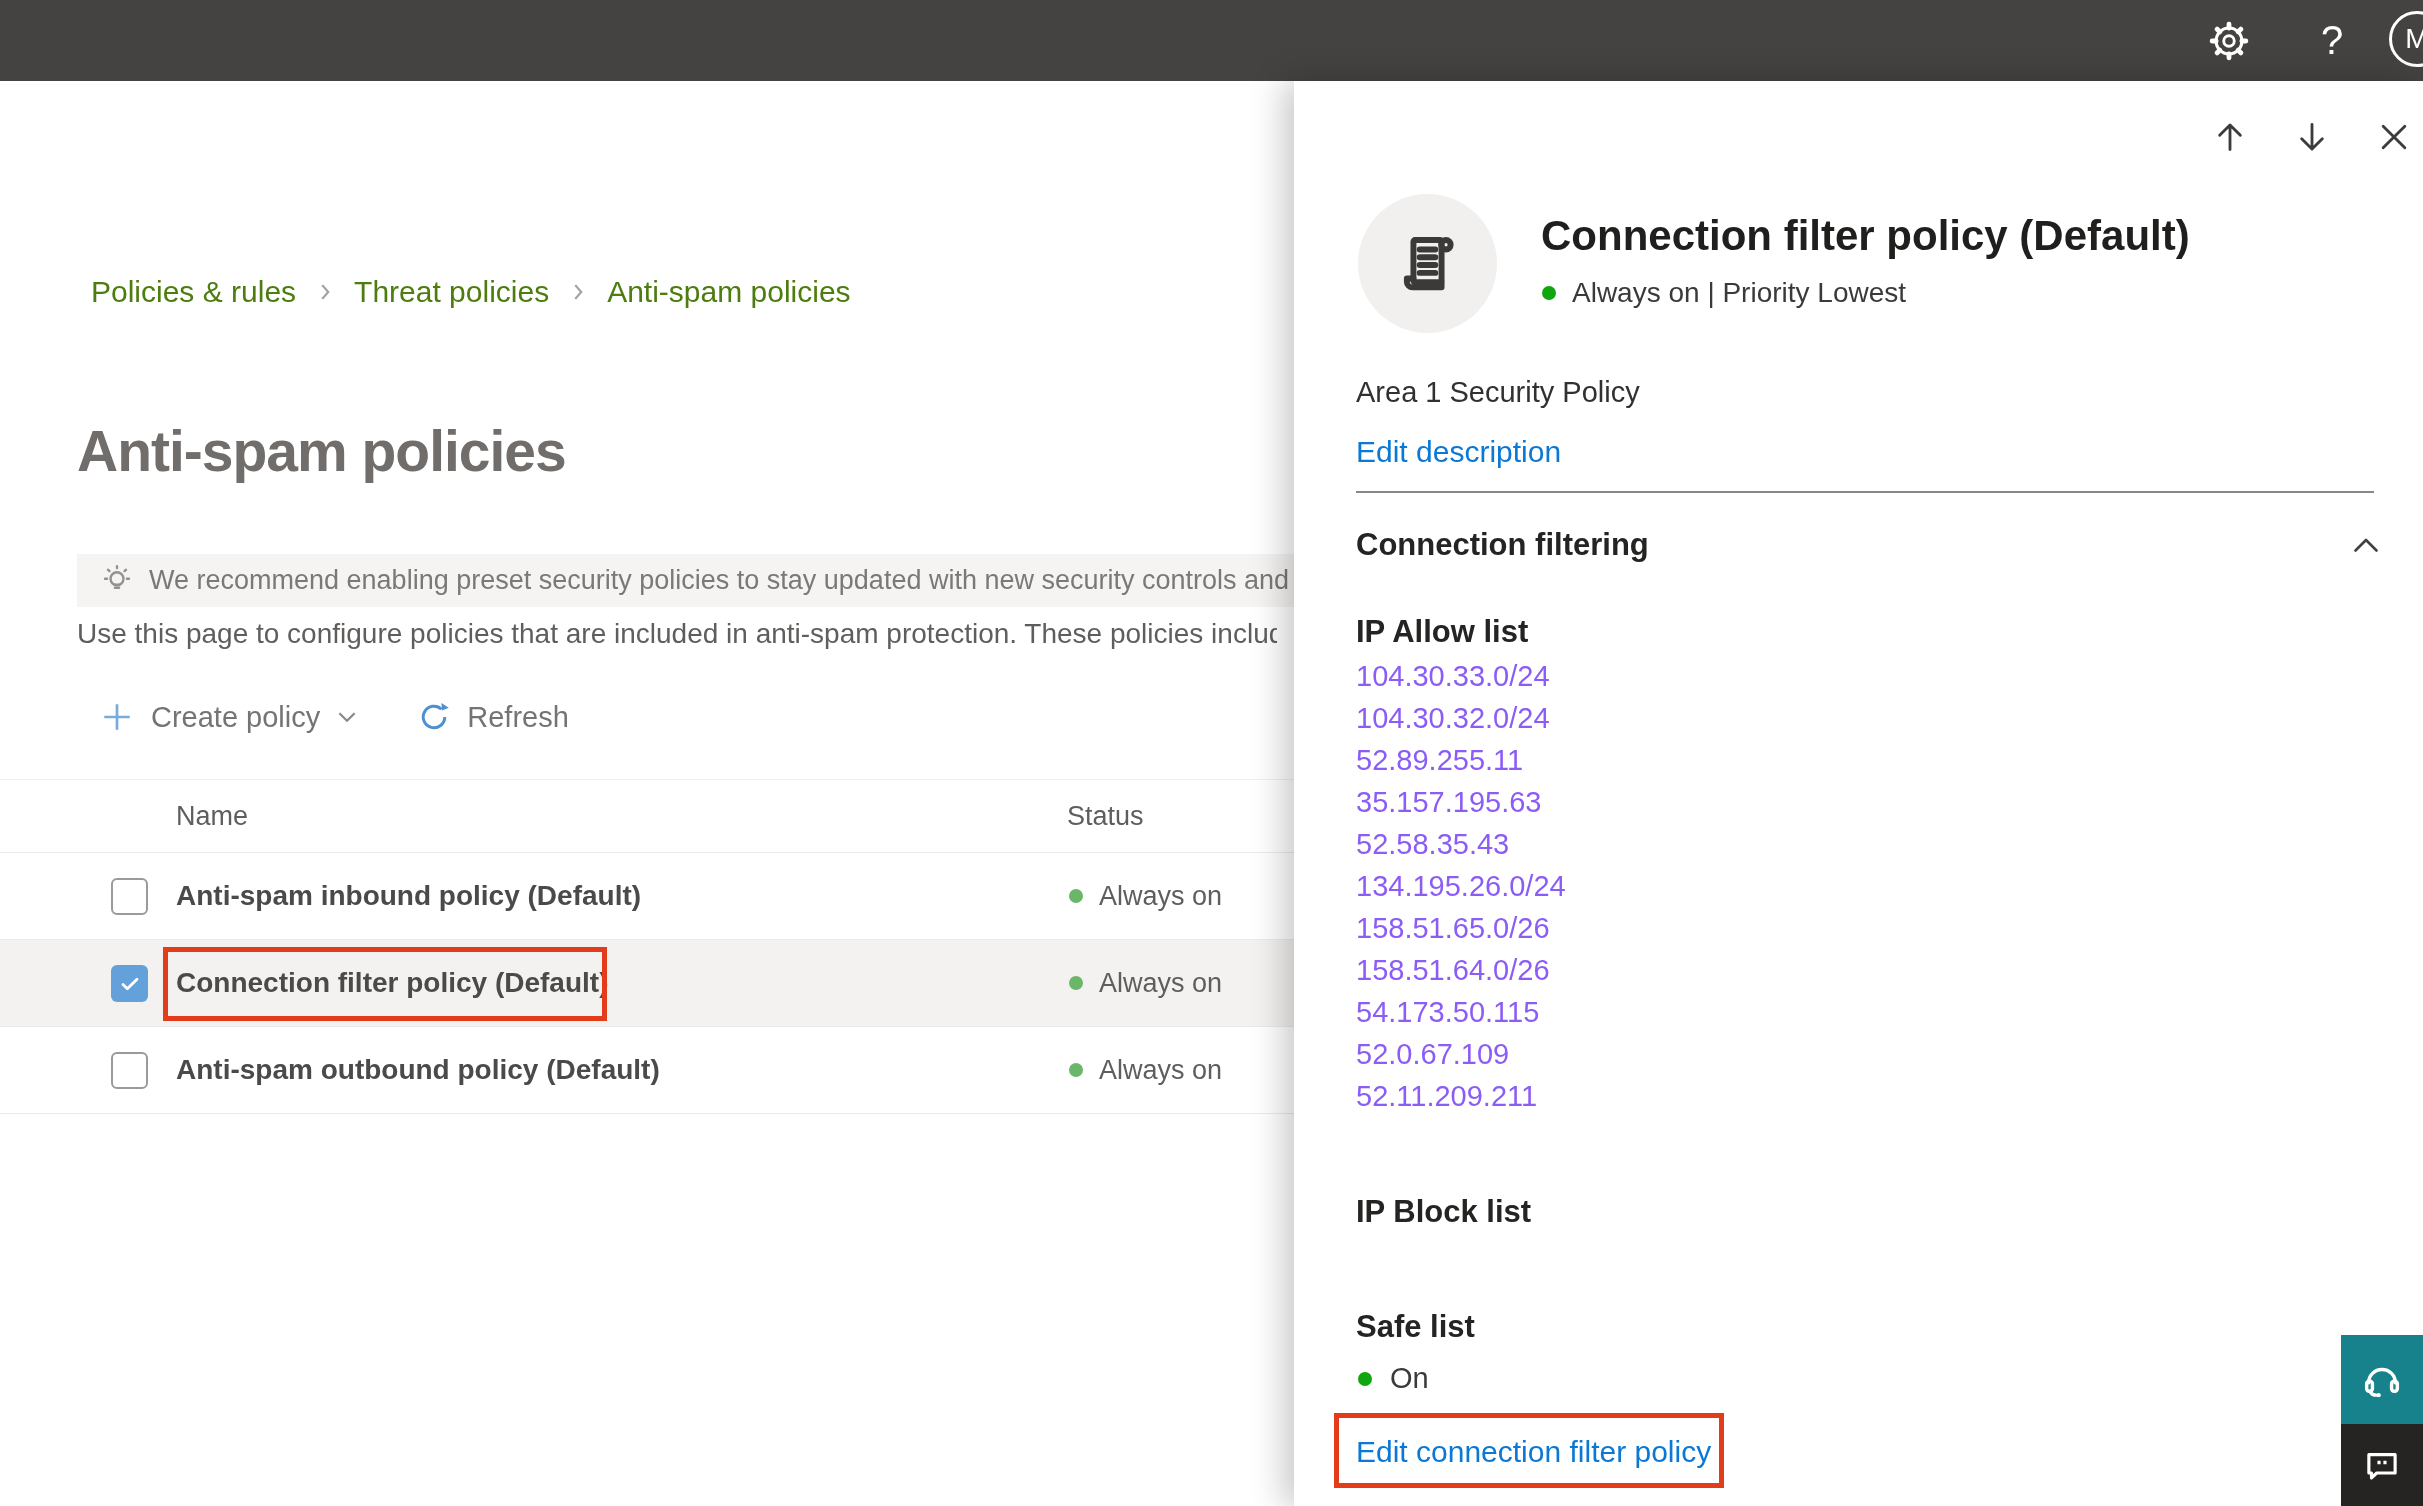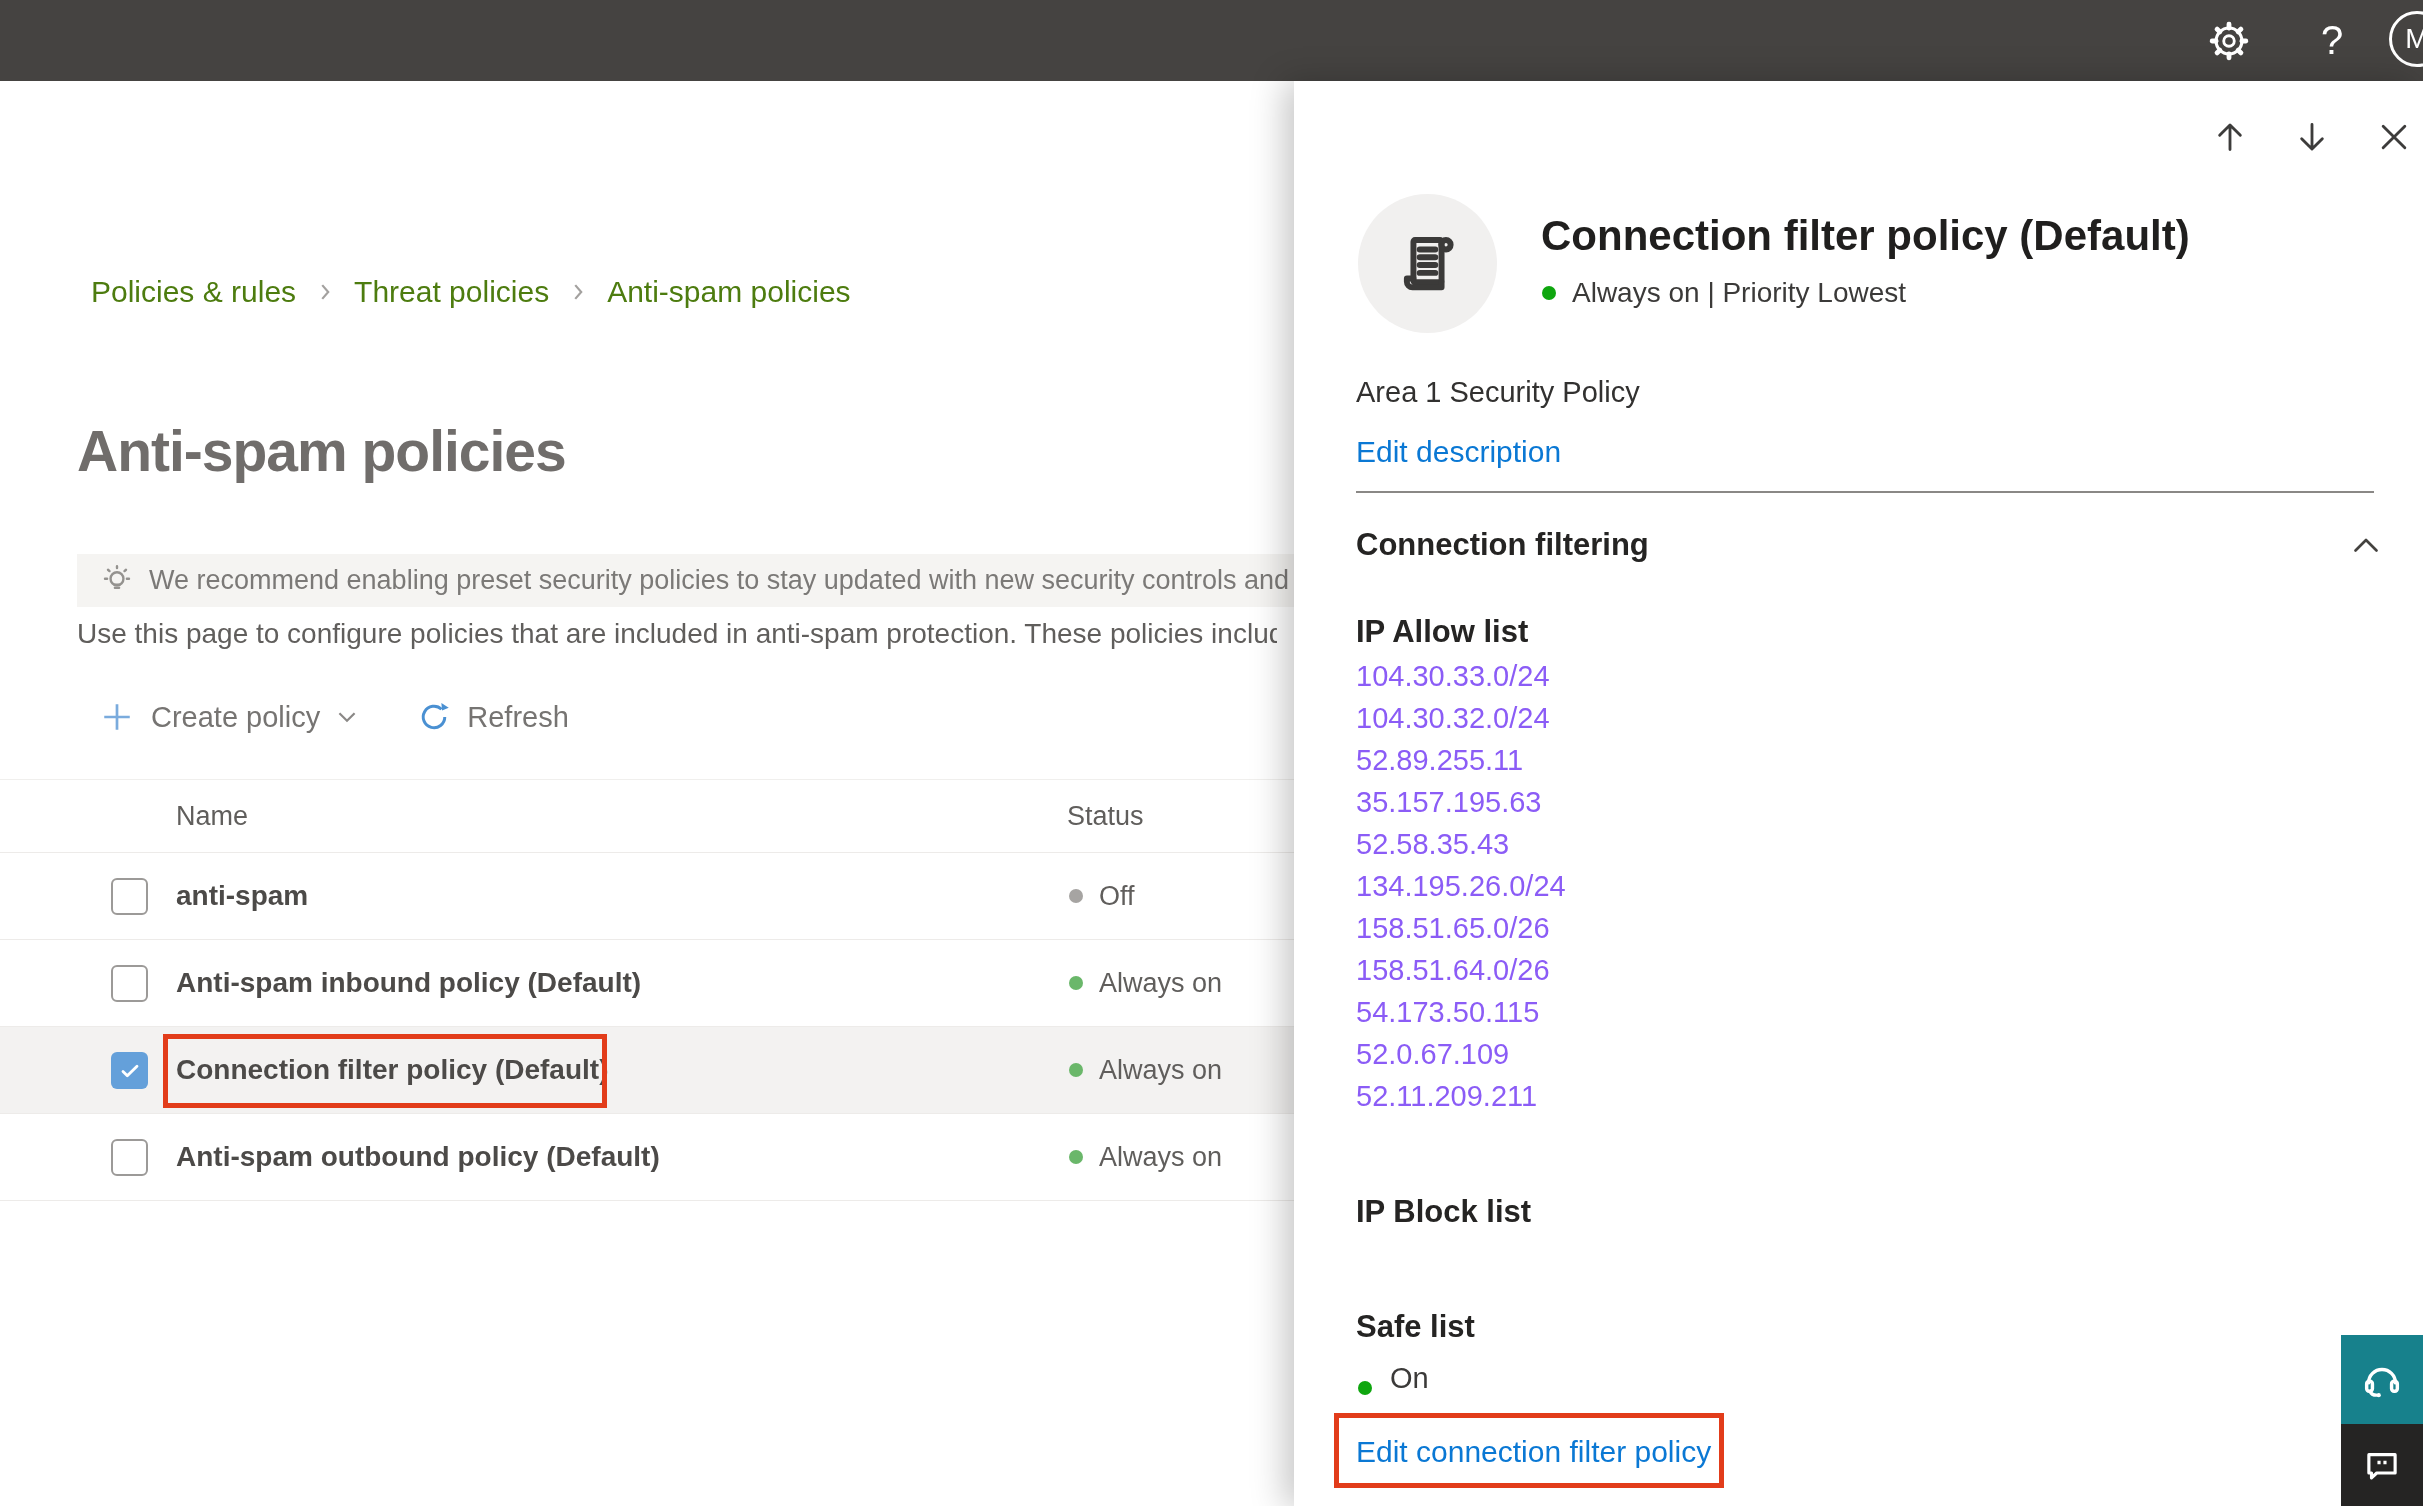--- a/index.html
+++ b/index.html
@@ -69,21 +69,21 @@
   .link{color:#0a78d4;cursor:pointer;}
   .panel-editdesc{position:absolute;left:62px;top:354px;font-size:30px;text-align:center;}
   .panel-divider{position:absolute;left:62px;top:410px;width:1018px;height:2px;background:#8a8886;}
   .panel-section{position:absolute;left:62px;top:446px;font-size:31px;font-weight:700;color:#252423;}
   .panel-collapse{position:absolute;left:1054px;top:447px;width:36px;height:36px;cursor:pointer;}
   .ip-allow-label{position:absolute;left:62px;top:533px;font-size:31px;font-weight:700;color:#252423;}
   .ip-list{position:absolute;left:62px;top:574px;}
   .ip-item{height:42px;line-height:42px;font-size:29px;color:#8b5cf6;}
   .ip-block-label{position:absolute;left:62px;top:1113px;font-size:31px;font-weight:700;color:#252423;}
   .safe-label{position:absolute;left:62px;top:1228px;font-size:31px;font-weight:700;color:#252423;}
-  .safe-status{position:absolute;left:64px;top:1281px;display:flex;align-items:flex-end;gap:18px;}
+  .safe-status{position:absolute;left:64px;top:1281px;display:flex;align-items:center;gap:18px;}
   .safe-status .status-text{font-size:29px;color:#3b3a39;}
   .edit-rect{position:absolute;left:40px;top:1332px;width:390px;height:75px;box-sizing:border-box;
              border:5px solid #e23c1a;}
   .panel-editlink{position:absolute;left:62px;top:1354px;font-size:30px;white-space:nowrap;}
 
   
   .support-btn{position:absolute;left:2341px;top:1335px;width:82px;height:89px;background:#17818c;
                display:flex;align-items:center;justify-content:center;cursor:pointer;}
   .feedback-btn{position:absolute;left:2341px;top:1424px;width:82px;height:83px;background:#252423;
                 display:flex;align-items:center;justify-content:center;cursor:pointer;}
@@ -155,28 +155,20 @@
       </svg>
       <span class="tb-label">Refresh</span>
     </div>
 
     <div class="policy-table">
       <div class="thead">
         <span class="th-name">Name</span>
         <span class="th-status">Status</span>
       </div>
 
-      <div class="trow">
-        <span class="cbx"></span>
-        <span class="row-name">anti-spam</span>
-        <span class="row-status">
-          <span class="dot gray"></span>
-          <span class="status-label">Off</span>
-        </span>
-      </div>
 
       <div class="trow">
         <span class="cbx"></span>
         <span class="row-name">Anti-spam inbound policy (Default)</span>
         <span class="row-status">
           <span class="dot green"></span>
           <span class="status-label">Always on</span>
         </span>
       </div>
 

